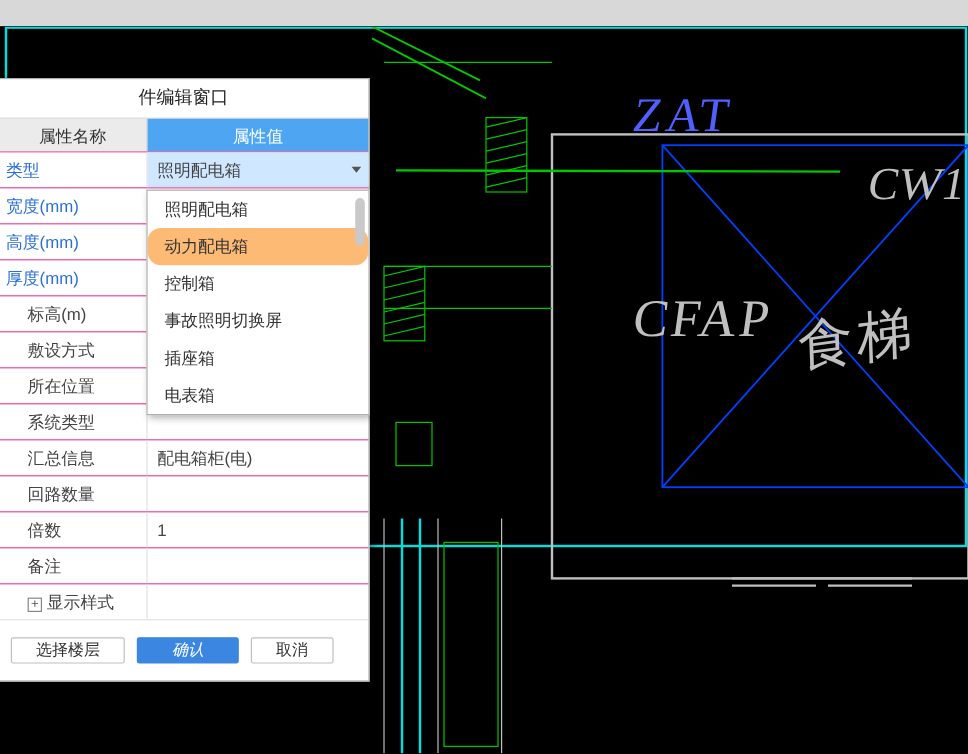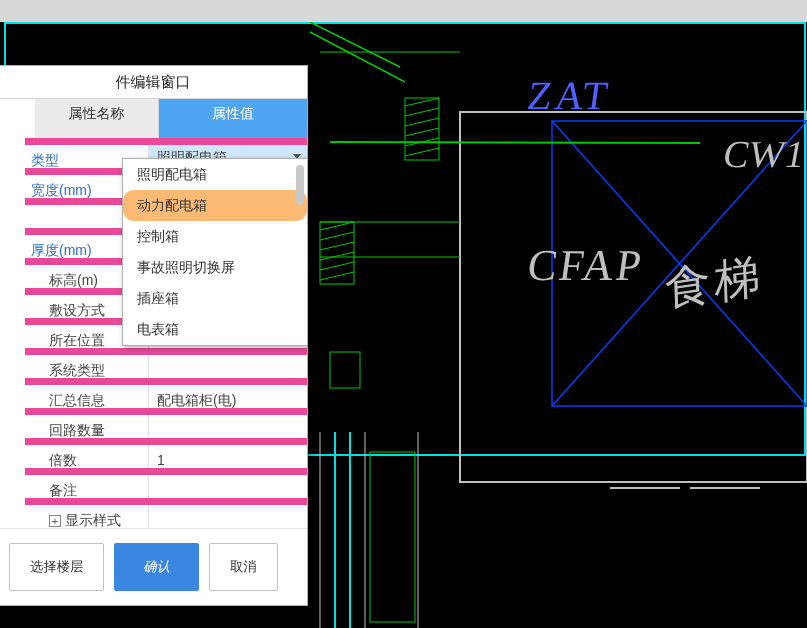--- a/index.html
+++ b/index.html
@@ -64,45 +64,43 @@
   width: 20px; height: 20px;
   text-align: center;
   line-height: 18px;
   color: #888;
   cursor: pointer;
 }
 .dlg-close::before { content: "✕"; font-size: 13px; }
 
 .grid-header {
   display: flex;
-  height: 40px;
+  height: 28px;
   line-height: 28px;
   border-top: 1px solid #d5d5d5;
-  padding-left: 36px;
 }
 .grid-header .col-label {
   flex: 0 0 124px;
   background: #ebebeb;
   color: #333;
   text-align: center;
   border-right: 1px solid #d5d5d5;
 }
 .grid-header .col-value {
   flex: 1;
   background: #4ea5f2;
   color: #fff;
   text-align: center;
 }
 
 .row {
   display: flex;
   height: 30px;
   line-height: 30px;
-  border-top: 7px solid #ec4899;
-  margin-left: 26px;
+  border-top: 1px solid #ec4899;
 }
 .row .label {
   flex: 0 0 124px;
   padding-left: 6px;
   color: #2a6fd6;
   border-right: 1px solid #e2e2e2;
 }
 .row .label.grey { color: #444; padding-left: 24px; }
 .row .value {
   flex: 1;
@@ -136,21 +134,21 @@
 }
 
 .dlg-footer {
   display: flex;
   gap: 10px;
   padding: 14px 10px;
   justify-content: flex-start;
   border-top: 1px solid #e2e2e2;
 }
 .btn {
-  height: 48px;
+  height: 22px;
   padding: 0 20px;
   border: 1px solid #c0c0c0;
   background: #fff;
   color: #333;
   border-radius: 2px;
   cursor: pointer;
 }
 .btn.primary {
   background: #3a86e0;
   border-color: #3a86e0;
@@ -263,20 +261,21 @@
   <div id="rows">
       <div class="row">
         <div class="label">类型</div>
         <div class="value editing">照明配电箱<span class="caret"></span></div>
       </div>
       <div class="row">
         <div class="label">宽度(mm)</div>
         <div class="value"></div>
       </div>
       <div class="row">
+        <div class="label">高度(mm)</div>
         <div class="value"></div>
       </div>
       <div class="row">
         <div class="label">厚度(mm)</div>
         <div class="value"></div>
       </div>
       <div class="row">
         <div class="label grey">标高(m)</div>
         <div class="value"></div>
       </div>

